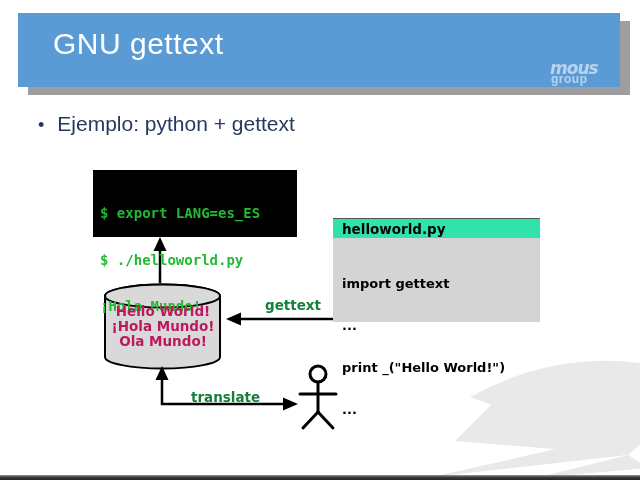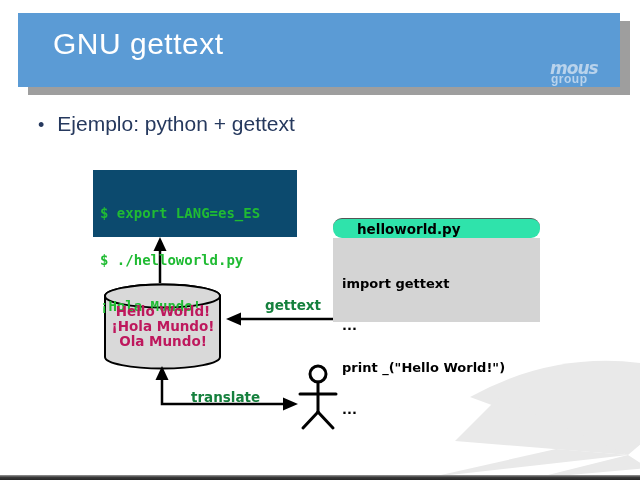--- a/index.html
+++ b/index.html
@@ -48,34 +48,34 @@
   .bullet-row {
     position: absolute; left: 38px; top: 112px; z-index: 2;
     display: flex; align-items: baseline; color: #26395e;
   }
   .bullet-marker { font-size: 18px; margin-right: 13px; }
   .bullet-text { font-size: 21px; }
 
   
   .terminal {
     position: absolute; left: 93px; top: 170px; width: 204px; height: 67px;
-    background: #0c4a6e; color: #20bb33; z-index: 2;
+    background: #000000; color: #20bb33; z-index: 2;
     font-family: "DejaVu Sans Mono", "Liberation Mono", monospace;
     font-weight: bold; font-size: 14px; line-height: 15.5px;
     padding: 5px 0 0 7px; white-space: pre;
   }
 
   
   .code-box {
     position: absolute; left: 333px; top: 218px; width: 207px; z-index: 2;
     font-family: "DejaVu Sans", sans-serif; font-weight: bold; color: #000;
   }
   .code-header {
     height: 20px; background: #2fe3ab; font-size: 13.5px; line-height: 20px;
-    padding-left: 24px; border-top: 1px solid #555; border-radius: 9px;
+    padding-left: 9px; border-top: 1px solid #555;
   }
   .code-body {
     height: 84px; background: #d4d4d4; font-size: 13px; line-height: 14px;
     padding: 11px 16px 0 9px; white-space: pre;
   }
 
   
   .db-text {
     position: absolute; left: 105px; top: 304px; width: 116px; z-index: 2;
     text-align: center; color: #be185d;

